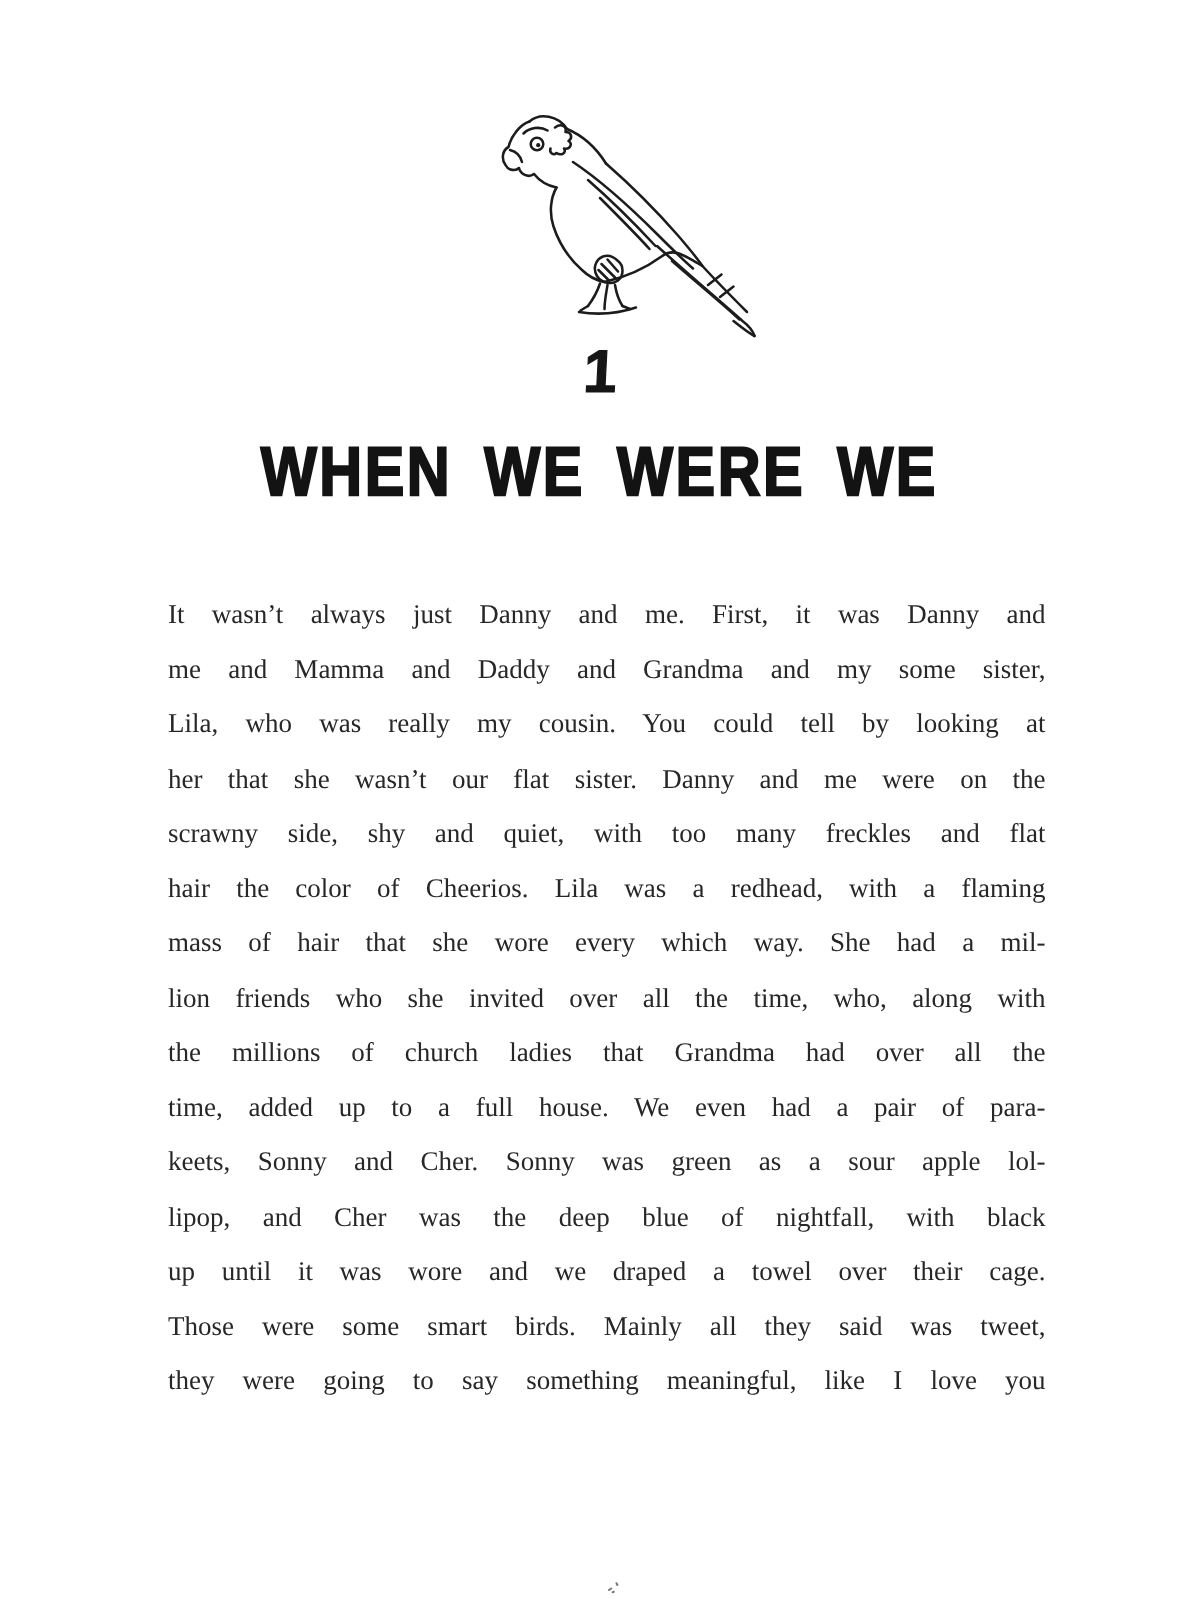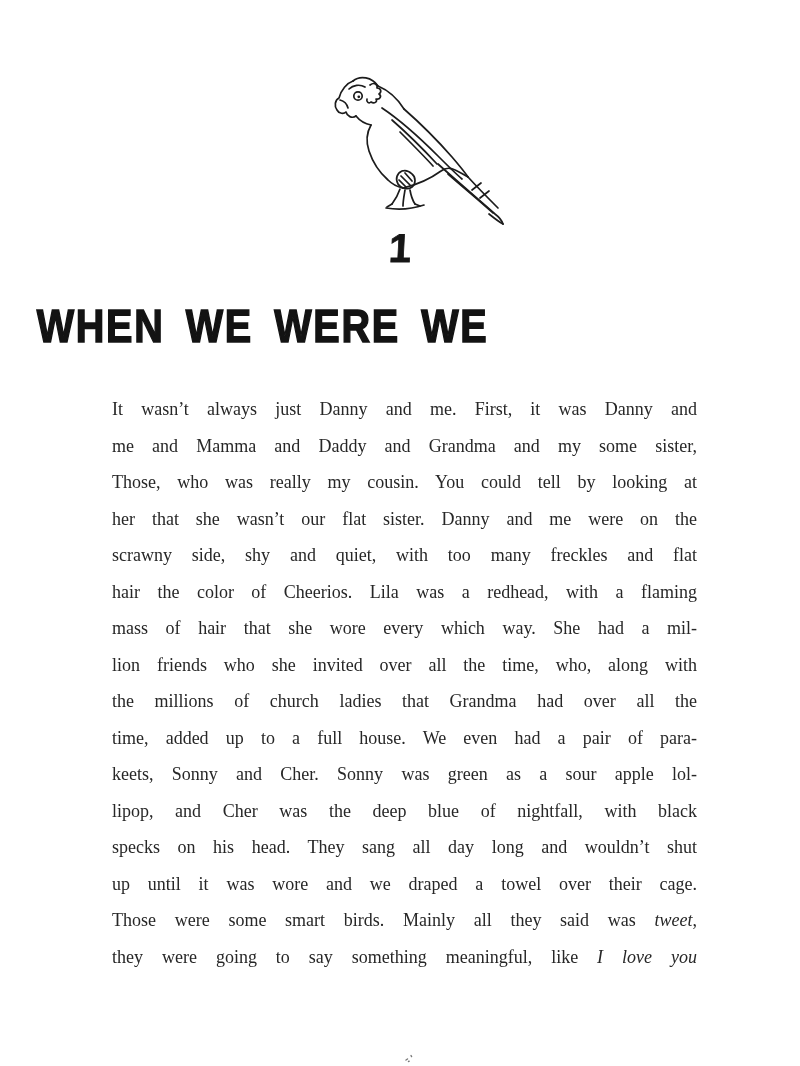--- a/index.html
+++ b/index.html
@@ -41,22 +41,22 @@
   }
   .chapter-number .num {
     display: inline-block;
     transform: skewX(-3deg);
     -webkit-text-stroke: 0.8px #161616;
   }
   .chapter-title {
     position: absolute;
     left: 0;
     right: 0;
-    top: 300px;
-    text-align: left;
+    top: 288px;
+    text-align: center;
   }
   .chapter-title .ttl {
     display: inline-block;
     font-family: "Liberation Sans", sans-serif;
     font-weight: 700;
     font-size: 46px;
     line-height: 52px;
     letter-spacing: 2px;
     word-spacing: 10px;
     color: #131313;
@@ -74,21 +74,21 @@
     line-height: 36.5px;
     color: #272727;
   }
   .bline {
     text-align: justify;
     text-align-last: justify;
     text-justify: inter-word;
     height: 36.5px;
     white-space: normal;
   }
-  .bline .italic { font-style: italic; }
+  .bline .italic { }
   .bottom-mark {
     position: absolute;
     left: 403px;
     top: 1052px;
     width: 14px;
     height: 14px;
     opacity: 0.75;
   }
 </style>
 </head>
@@ -151,31 +151,30 @@
     <span class="num">1</span>
   </div>
 
   <h1 class="chapter-title" style="margin:0">
     <span class="ttl">WHEN WE WERE WE</span>
   </h1>
 
   <div class="body-text">
       <div class="bline"><span>It wasn’t always just Danny and me. First, it was Danny and</span></div>
       <div class="bline"><span>me and Mamma and Daddy and Grandma and my some sister,</span></div>
-      <div class="bline"><span>Those, who was really my cousin. You could tell by looking at</span></div>
+      <div class="bline"><span>Lila, who was really my cousin. You could tell by looking at</span></div>
       <div class="bline"><span>her that she wasn’t our flat sister. Danny and me were on the</span></div>
       <div class="bline"><span>scrawny side, shy and quiet, with too many freckles and flat</span></div>
       <div class="bline"><span>hair the color of Cheerios. Lila was a redhead, with a flaming</span></div>
       <div class="bline"><span>mass of hair that she wore every which way. She had a mil-</span></div>
       <div class="bline"><span>lion friends who she invited over all the time, who, along with</span></div>
       <div class="bline"><span>the millions of church ladies that Grandma had over all the</span></div>
       <div class="bline"><span>time, added up to a full house. We even had a pair of para-</span></div>
       <div class="bline"><span>keets, Sonny and Cher. Sonny was green as a sour apple lol-</span></div>
       <div class="bline"><span>lipop, and Cher was the deep blue of nightfall, with black</span></div>
-      <div class="bline"><span>specks on his head. They sang all day long and wouldn’t shut</span></div>
       <div class="bline"><span>up until it was wore and we draped a towel over their cage.</span></div>
       <div class="bline"><span>Those were some smart birds. Mainly all they said was </span><span class="italic">tweet</span><span>,</span></div>
       <div class="bline"><span>they were going to say something meaningful, like </span><span class="italic">I love you</span></div>
     </div>
 
   <div class="bottom-mark">
     <svg viewBox="0 0 14 14" width="14" height="14" fill="none" stroke="#4a4a4a" stroke-width="1.4" stroke-linecap="round">
       <path d="M3,8 L4.5,7"></path>
       <path d="M8,3.5 L8.6,4.6"></path>
       <path d="M5.5,9.5 L6.2,9.2"></path>

